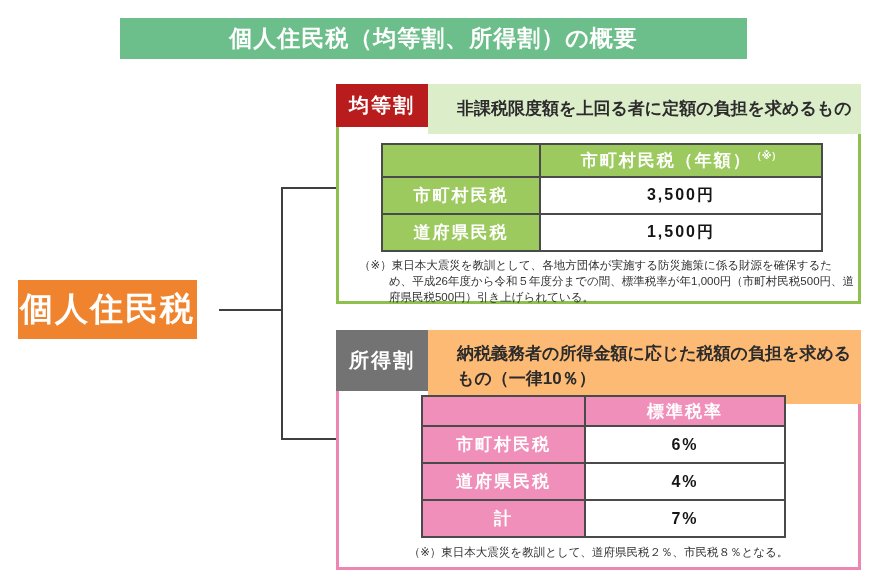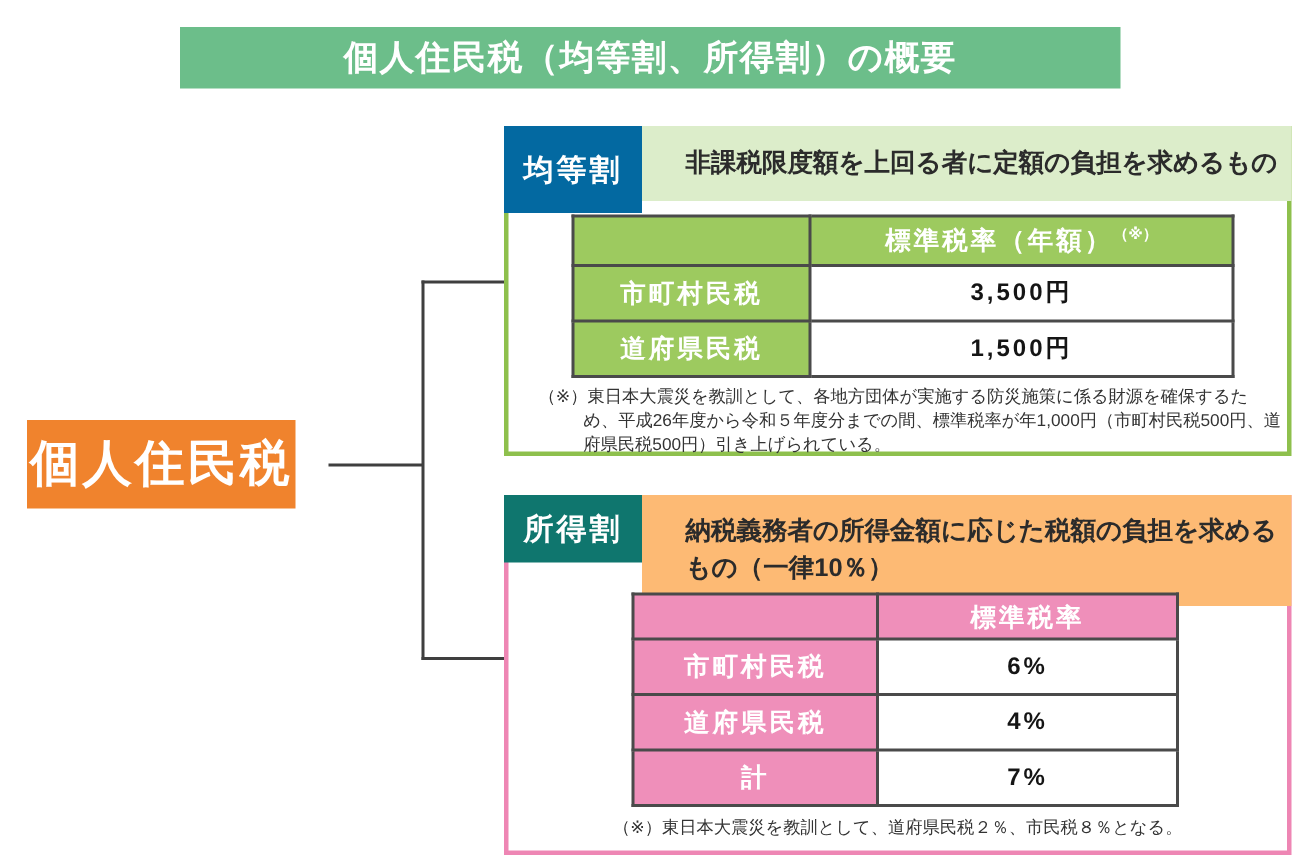--- a/index.html
+++ b/index.html
@@ -39,22 +39,22 @@
   
   .panel { position:absolute; left:336px; width:525px; background:#ffffff; }
   .panel.green { top:84px; height:220px; border:3px solid #8ec04d; }
   .panel.pink  { top:330px; height:240px; border:3px solid #ee86b4; }
 
   .panel-label {
     position:absolute; left:-3px; top:-3px; width:92px;
     color:#ffffff; font-size:20px; font-weight:bold; letter-spacing:2px;
     display:flex; align-items:center; justify-content:center;
   }
-  .green .panel-label { height:58px; background:#0369a1; }
-  .pink  .panel-label { height:45px; background:#0f766e; }
+  .green .panel-label { height:43px; background:#b91c1c; }
+  .pink  .panel-label { height:61px; background:#737373; }
 
   .panel-desc {
     position:absolute; left:89px; top:-3px; right:-3px;
     color:#2b2b2b; font-size:17px; font-weight:bold;
     display:flex; align-items:center;
     padding-left:29px; padding-right:8px; line-height:1.45;
   }
   .green .panel-desc { height:50px; background:#dcedca; }
   .pink  .panel-desc { height:74px; background:#fdba74; }
 
@@ -110,21 +110,21 @@
 
     <table class="rate">
       <colgroup>
           <col class="c1">
           <col class="c2">
         </colgroup>
       <tbody>
           <tr>
         <th></th>
         <th>
-          <span>標準税率（年額）</span><span class="sup">（※）</span>
+          <span>市町村民税（年額）</span><span class="sup">（※）</span>
         </th>
       </tr>
       <tr>
         <td class="key">市町村民税</td>
         <td class="val">3,500円</td>
       </tr>
       <tr>
         <td class="key">道府県民税</td>
         <td class="val">1,500円</td>
       </tr>

